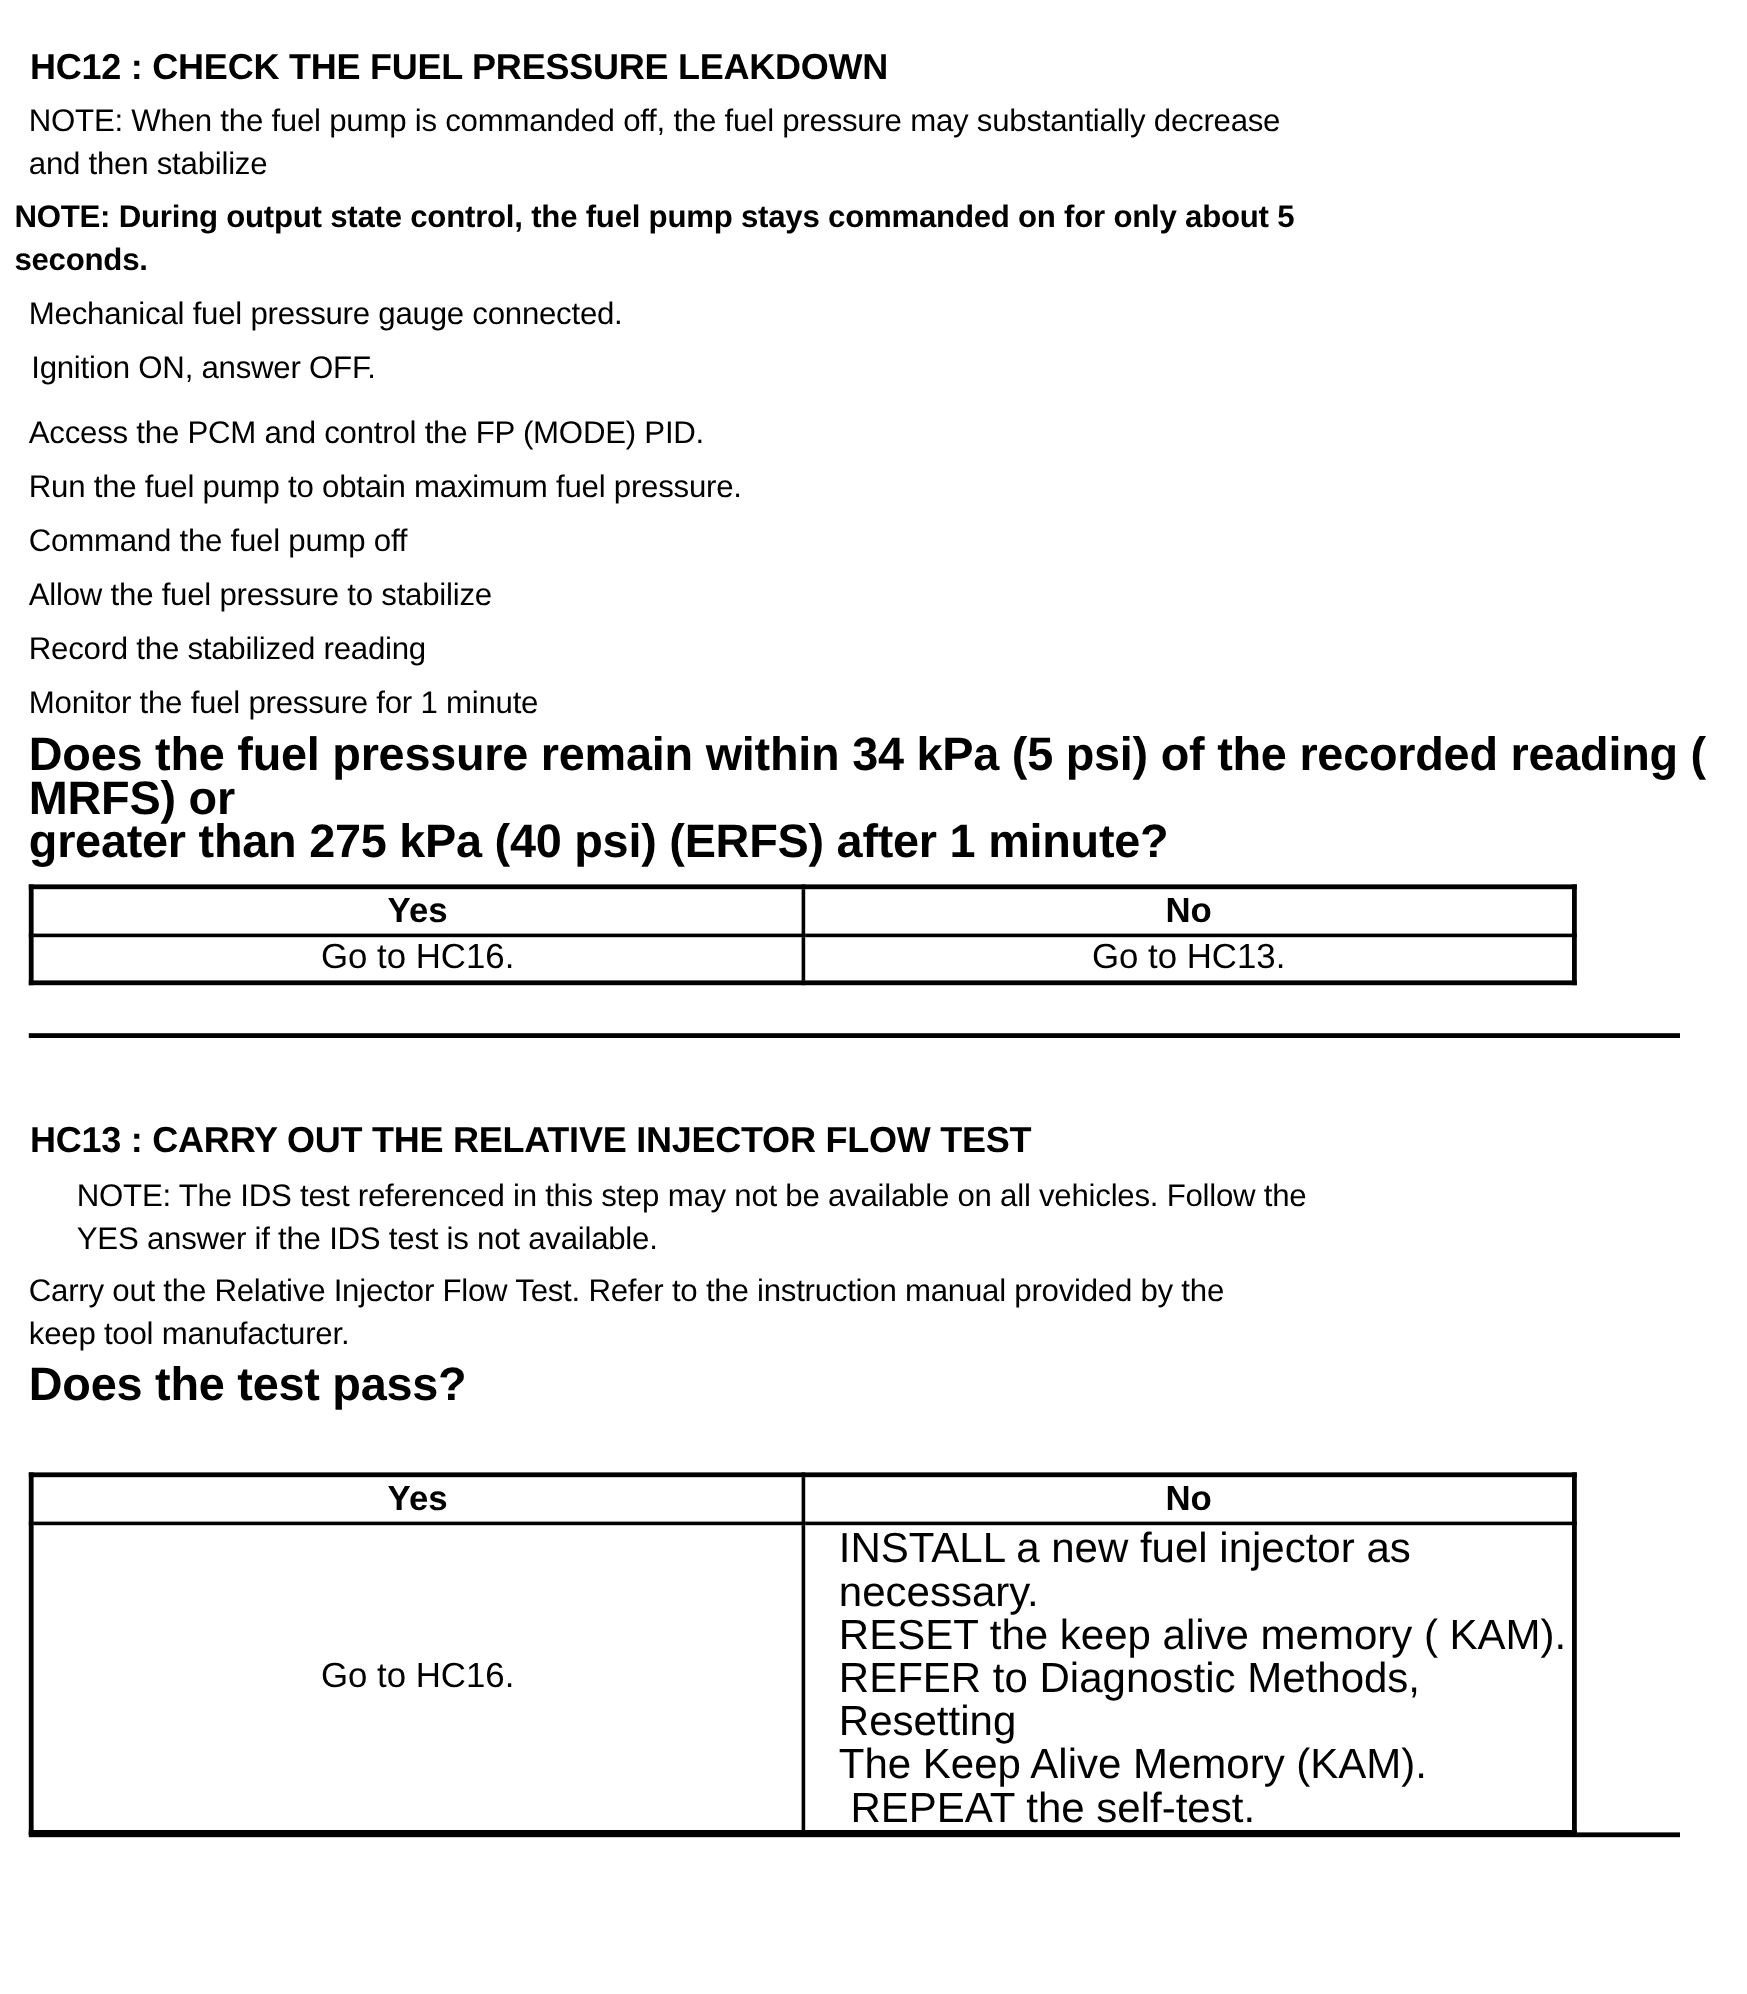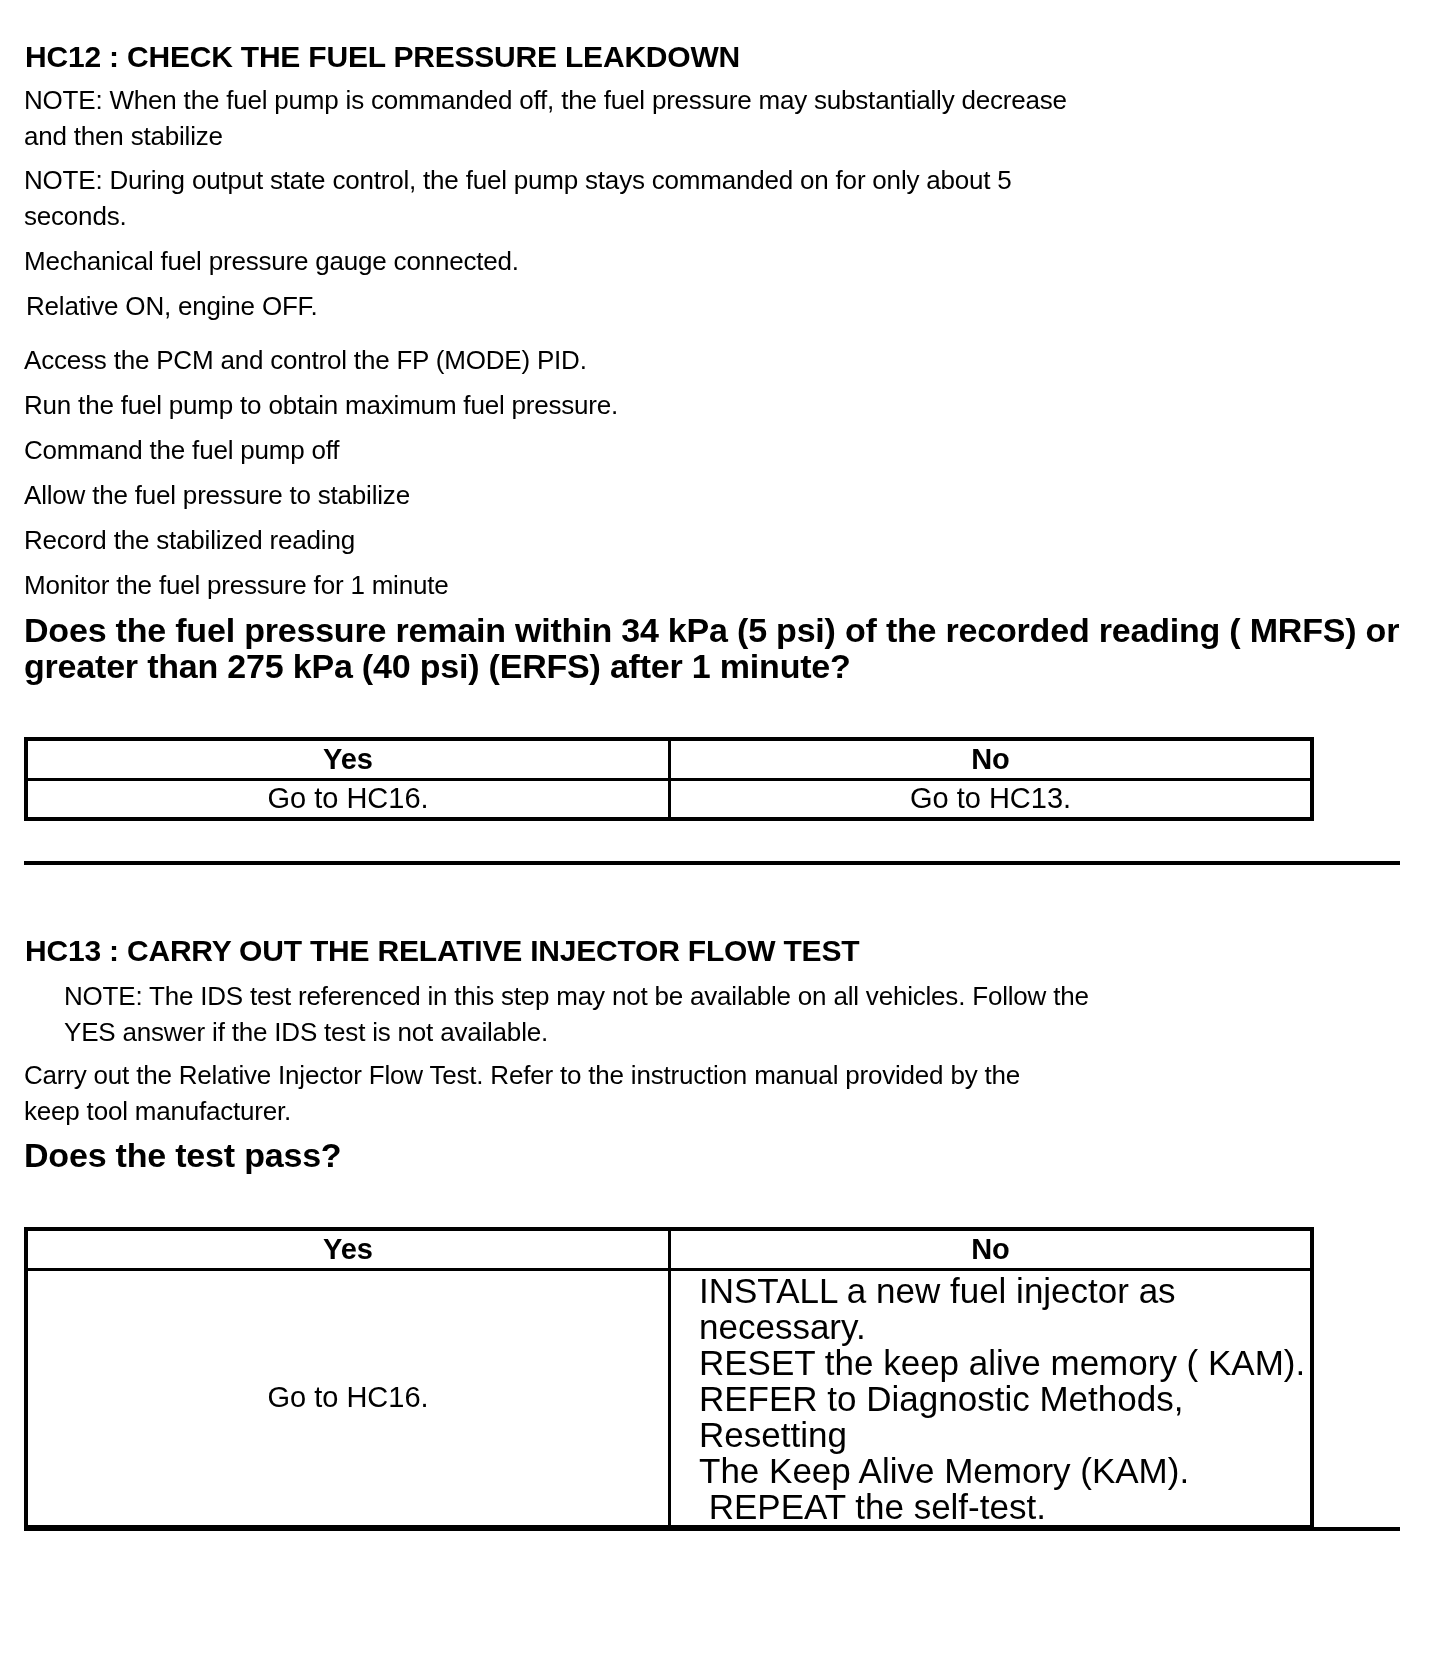--- a/index.html
+++ b/index.html
@@ -3,21 +3,21 @@
 <meta charset="utf-8">
 <style>
   html, body { margin: 0; padding: 0; background: #ffffff; }
   body {
     width: 1456px; height: 1662px; position: relative; overflow: hidden;
     font-family: "Liberation Sans", sans-serif; color: #000000;
   }
   .abs { position: absolute; }
   .h { font-weight: bold; font-size: 30px; letter-spacing: -0.2px; }
   .t { font-size: 26px; line-height: 36px; letter-spacing: -0.2px; }
-  .q { font-size: 34px; line-height: 36px; font-weight: bold; letter-spacing: -0.2px; }
+  .q { font-size: 39px; line-height: 36px; font-weight: bold; letter-spacing: -0.2px; }
 
   table.yn {
     position: absolute; border-collapse: collapse;
     border: 4px solid #000;
   }
   table.yn td, table.yn th {
     border: 3px solid #000; padding: 0; text-align: center;
     font-size: 29px; font-weight: normal;
   }
   table.yn th { font-weight: bold; }
@@ -28,27 +28,27 @@
 </head>
 <body>
 
 <div class="abs h" style="left:25px; top:40px;">HC12 : CHECK THE FUEL PRESSURE LEAKDOWN</div>
 
 <div class="abs t" style="left:24px; top:82px;">
   <div>NOTE: When the fuel pump is commanded off, the fuel pressure may substantially decrease</div>
   <div>and then stabilize</div>
 </div>
 
-<div class="abs t" style="left:24px; top:162px;">
+<div class="abs t" style="left:12px; top:162px;font-weight:bold;">
   <div>NOTE: During output state control, the fuel pump stays commanded on for only about 5</div>
   <div>seconds.</div>
 </div>
 
 <div class="abs t" style="left:24px; top:243px;">Mechanical fuel pressure gauge connected.</div>
-<div class="abs t" style="left:26px; top:288px;">Relative ON, engine OFF.</div>
+<div class="abs t" style="left:26px; top:288px;">Ignition ON, answer OFF.</div>
 <div class="abs t" style="left:24px; top:342px;">Access the PCM and control the  FP (MODE) PID.</div>
 <div class="abs t" style="left:24px; top:387px;">Run the fuel pump to obtain maximum fuel pressure.</div>
 <div class="abs t" style="left:24px; top:432px;">Command the fuel pump off</div>
 <div class="abs t" style="left:24px; top:477px;">Allow the fuel pressure to stabilize</div>
 <div class="abs t" style="left:24px; top:522px;">Record the stabilized reading</div>
 <div class="abs t" style="left:24px; top:567px;">Monitor the fuel pressure for 1 minute</div>
 
 <div class="abs q" style="left:24px; top:612px;">
   <div>Does the fuel pressure remain within 34 kPa (5 psi) of the recorded reading ( MRFS) or</div>
   <div>greater than 275 kPa (40 psi) (ERFS) after 1 minute?</div>

